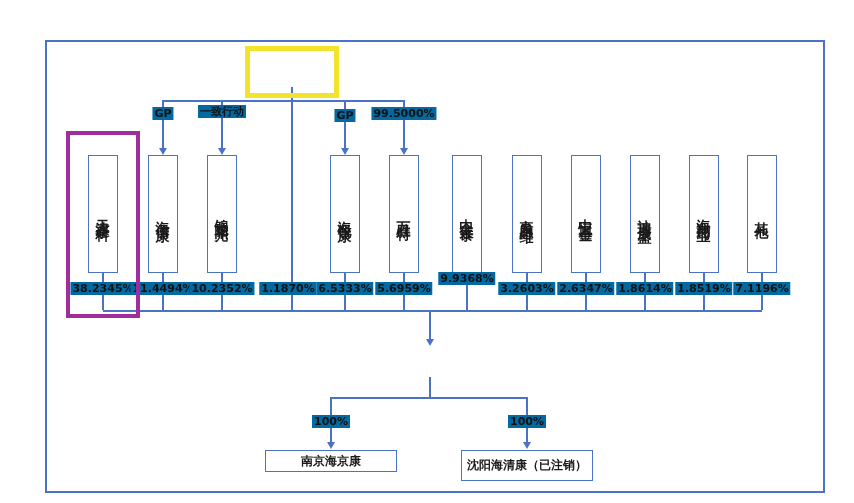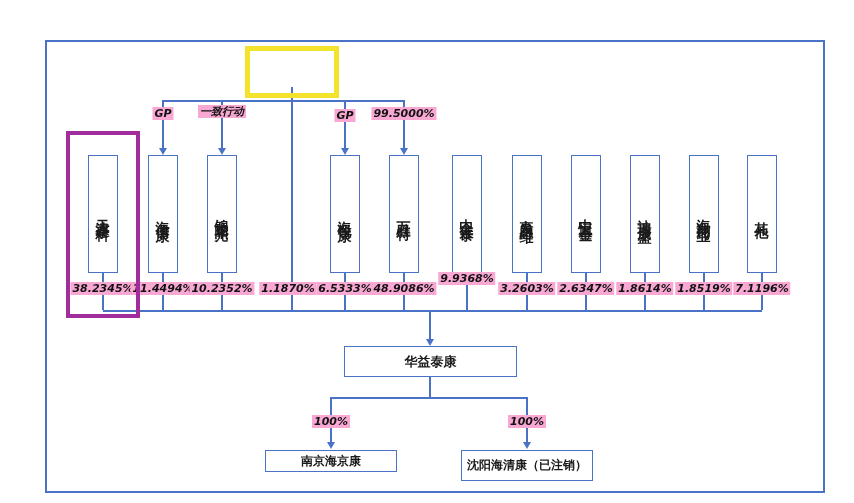--- a/index.html
+++ b/index.html
@@ -25,23 +25,23 @@
     box-sizing:border-box;display:flex;align-items:center;justify-content:center;
     font-weight:bold;color:#1a1a1a;z-index:3;
   }
   .hnode{font-size:13px;white-space:nowrap;}
   .vbox{
     width:30px;height:118px;top:155px;
     writing-mode:vertical-rl;text-orientation:upright;
     font-size:14px;letter-spacing:3px;
   }
   .lbl{
-    position:absolute;transform:translateX(-50%);background:#f9a8d4;
+    position:absolute;transform:translateX(-50%);background:#0369a1;
     font-size:11px;font-weight:bold;color:#111;padding:0 2px;
-    white-space:nowrap;z-index:4;line-height:13px;font-style:italic;
+    white-space:nowrap;z-index:4;line-height:13px;
   }
   .hilite-yellow{
     position:absolute;left:245px;top:46px;width:94px;height:52px;
     border:5px solid #f3e32c;box-sizing:border-box;z-index:6;pointer-events:none;
   }
   .hilite-purple{
     position:absolute;left:66px;top:131px;width:74px;height:187px;
     border:4.5px solid #a02d9b;box-sizing:border-box;z-index:6;pointer-events:none;
   }
 </style>
@@ -93,33 +93,32 @@
   <div class="vl" style="left:585px;top:273px;height:37px"></div>
   <div class="vl" style="left:644px;top:273px;height:37px"></div>
   <div class="vl" style="left:703px;top:273px;height:37px"></div>
   <div class="vl" style="left:761px;top:273px;height:37px"></div>
 
   <div class="lbl" style="left:103px;top:282px">38.2345%</div>
   <div class="lbl" style="left:163px;top:282px">11.4494%</div>
   <div class="lbl" style="left:222px;top:282px">10.2352%</div>
   <div class="lbl" style="left:288px;top:282px">1.1870%</div>
   <div class="lbl" style="left:345px;top:282px">6.5333%</div>
-  <div class="lbl" style="left:404px;top:282px">48.9086%</div>
+  <div class="lbl" style="left:404px;top:282px">5.6959%</div>
   <div class="lbl" style="left:467px;top:272px">9.9368%</div>
   <div class="lbl" style="left:527px;top:282px">3.2603%</div>
   <div class="lbl" style="left:586px;top:282px">2.6347%</div>
   <div class="lbl" style="left:645px;top:282px">1.8614%</div>
   <div class="lbl" style="left:704px;top:282px">1.8519%</div>
   <div class="lbl" style="left:762px;top:282px">7.1196%</div>
 
   <div class="hl" style="left:103px;top:310px;width:659px"></div>
   <div class="vl" style="left:429px;top:310px;height:30px"></div>
   <div class="arrow" style="left:426px;top:339px"></div>
 
-  <div class="node hnode" style="left:344px;top:346px;width:173px;height:31px">华益泰康</div>
 
   <div class="vl" style="left:429px;top:377px;height:20px"></div>
   <div class="hl" style="left:331px;top:397px;width:196px"></div>
   <div class="vl" style="left:330px;top:397px;height:46px"></div>
   <div class="vl" style="left:526px;top:397px;height:46px"></div>
   <div class="arrow" style="left:327px;top:442px"></div>
   <div class="arrow" style="left:523px;top:442px"></div>
   <div class="lbl" style="left:331px;top:415px">100%</div>
   <div class="lbl" style="left:527px;top:415px">100%</div>
 

